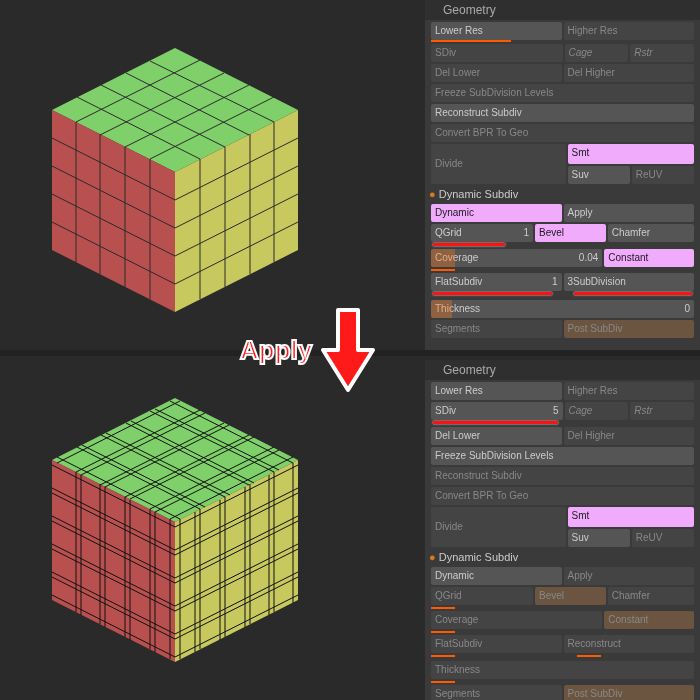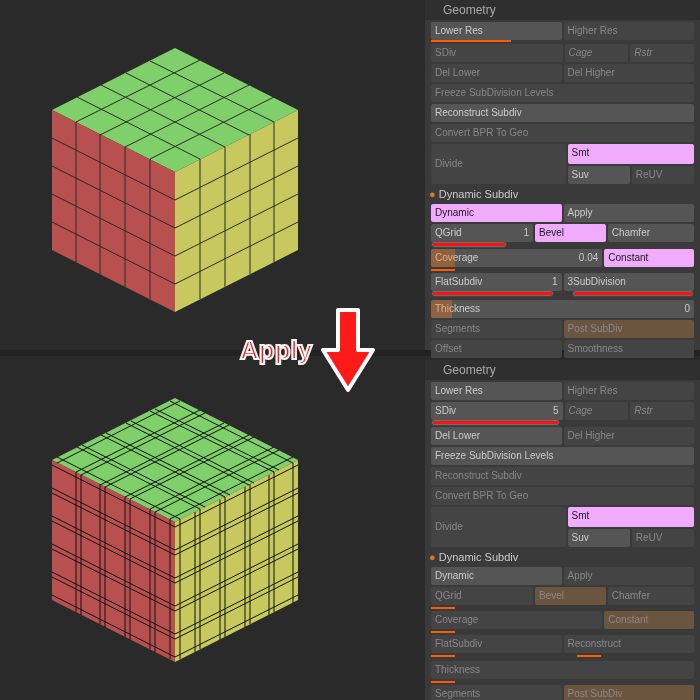--- a/index.html
+++ b/index.html
@@ -250,24 +250,20 @@
       <div class="red-under" style="flex:1"></div>
       <div class="red-under" style="flex:1"></div>
     </div>
   <div class="row">
       <div class="btn active wide"><span class="slider-fill" style="width:8%"></span><span>Thickness</span> <span class="val">0</span></div>
     </div>
   <div class="row">
     <div class="btn">Segments</div>
     <div class="btn" style="background:#6b5540">Post SubDiv</div>
   </div>
-  <div class="row">
-    <div class="btn">Offset</div>
-    <div class="btn">Smoothness</div>
-  </div>
 </div>
 
 <div class="panel panel-bot">
   <div class="panel-header">Geometry</div>
   <div class="row">
     <div class="btn active">Lower Res</div>
     <div class="btn">Higher Res</div>
   </div>
   <div class="row">
     <div class="btn active" style="flex:2"><span>SDiv</span> <span class="val">5</span></div>

